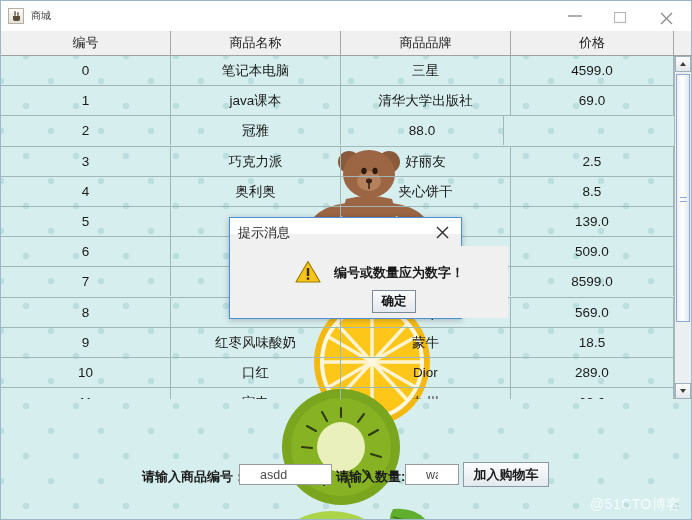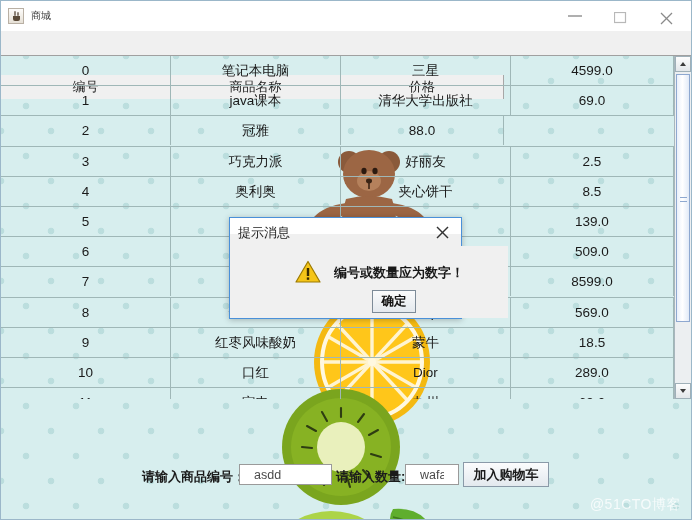--- a/index.html
+++ b/index.html
@@ -128,21 +128,20 @@
   }
   #table-header .th {
     height: 24px;
     line-height: 24px;
     text-align: center;
     font-size: 13px;
     color: #1c1c1c;
     border-right: 1px solid #a7a7a7;
     box-sizing: border-box;
     background: #f0f0f0;
-    margin-top: 44px;
   }
   .col0 { width: 170px; }
   .col1 { width: 170px; }
   .col2 { width: 170px; }
   .col3 { width: 163px; }
   #hdr-pad { width: 17px; background:#f0f0f0; }
 
   #table-body {
     position: absolute;
     left: 0; top: 25px;
@@ -237,21 +236,21 @@
   .form-input {
     position: absolute;
     top: 8px;
     height: 21px;
     box-sizing: border-box;
     border: 1px solid #9a9a9a;
     background: #ffffff;
     font-family: "Liberation Sans", sans-serif;
     font-size: 12.5px;
     color: #4a4a4a;
-    padding: 0 14px;
+    padding: 0 20px;
     outline: none;
   }
   #in-id { left: 238px; width: 93px; }
   #in-qty { left: 404px; width: 54px; }
   #btn-cart {
     position: absolute;
     left: 462px;
     top: 6px;
     width: 86px;
     height: 25px;
@@ -448,20 +447,21 @@
         <path d="M392 478 q22 -2 34 12 q-16 16 -34 10 q-6 -12 0 -22Z" fill="#5fae2e"></path>
         <path d="M392 486 q16 4 28 8" stroke="#3f7d1c" stroke-width="1.4" fill="none"></path>
       </g>
     </svg>
 
     <div id="table-wrap">
 
       <div id="table-header">
         <div class="th col0">编号</div>
         <div class="th col1">商品名称</div>
+        <div class="th col2">商品品牌</div>
         <div class="th col3">价格</div>
         <div id="hdr-pad"></div>
       </div>
 
       <div id="table-body">
         <div class="trow">
           <div class="td col0">0</div>
           <div class="td col1">笔记本电脑</div>
           <div class="td col2">三星</div>
           <div class="td col3">4599.0</div>

